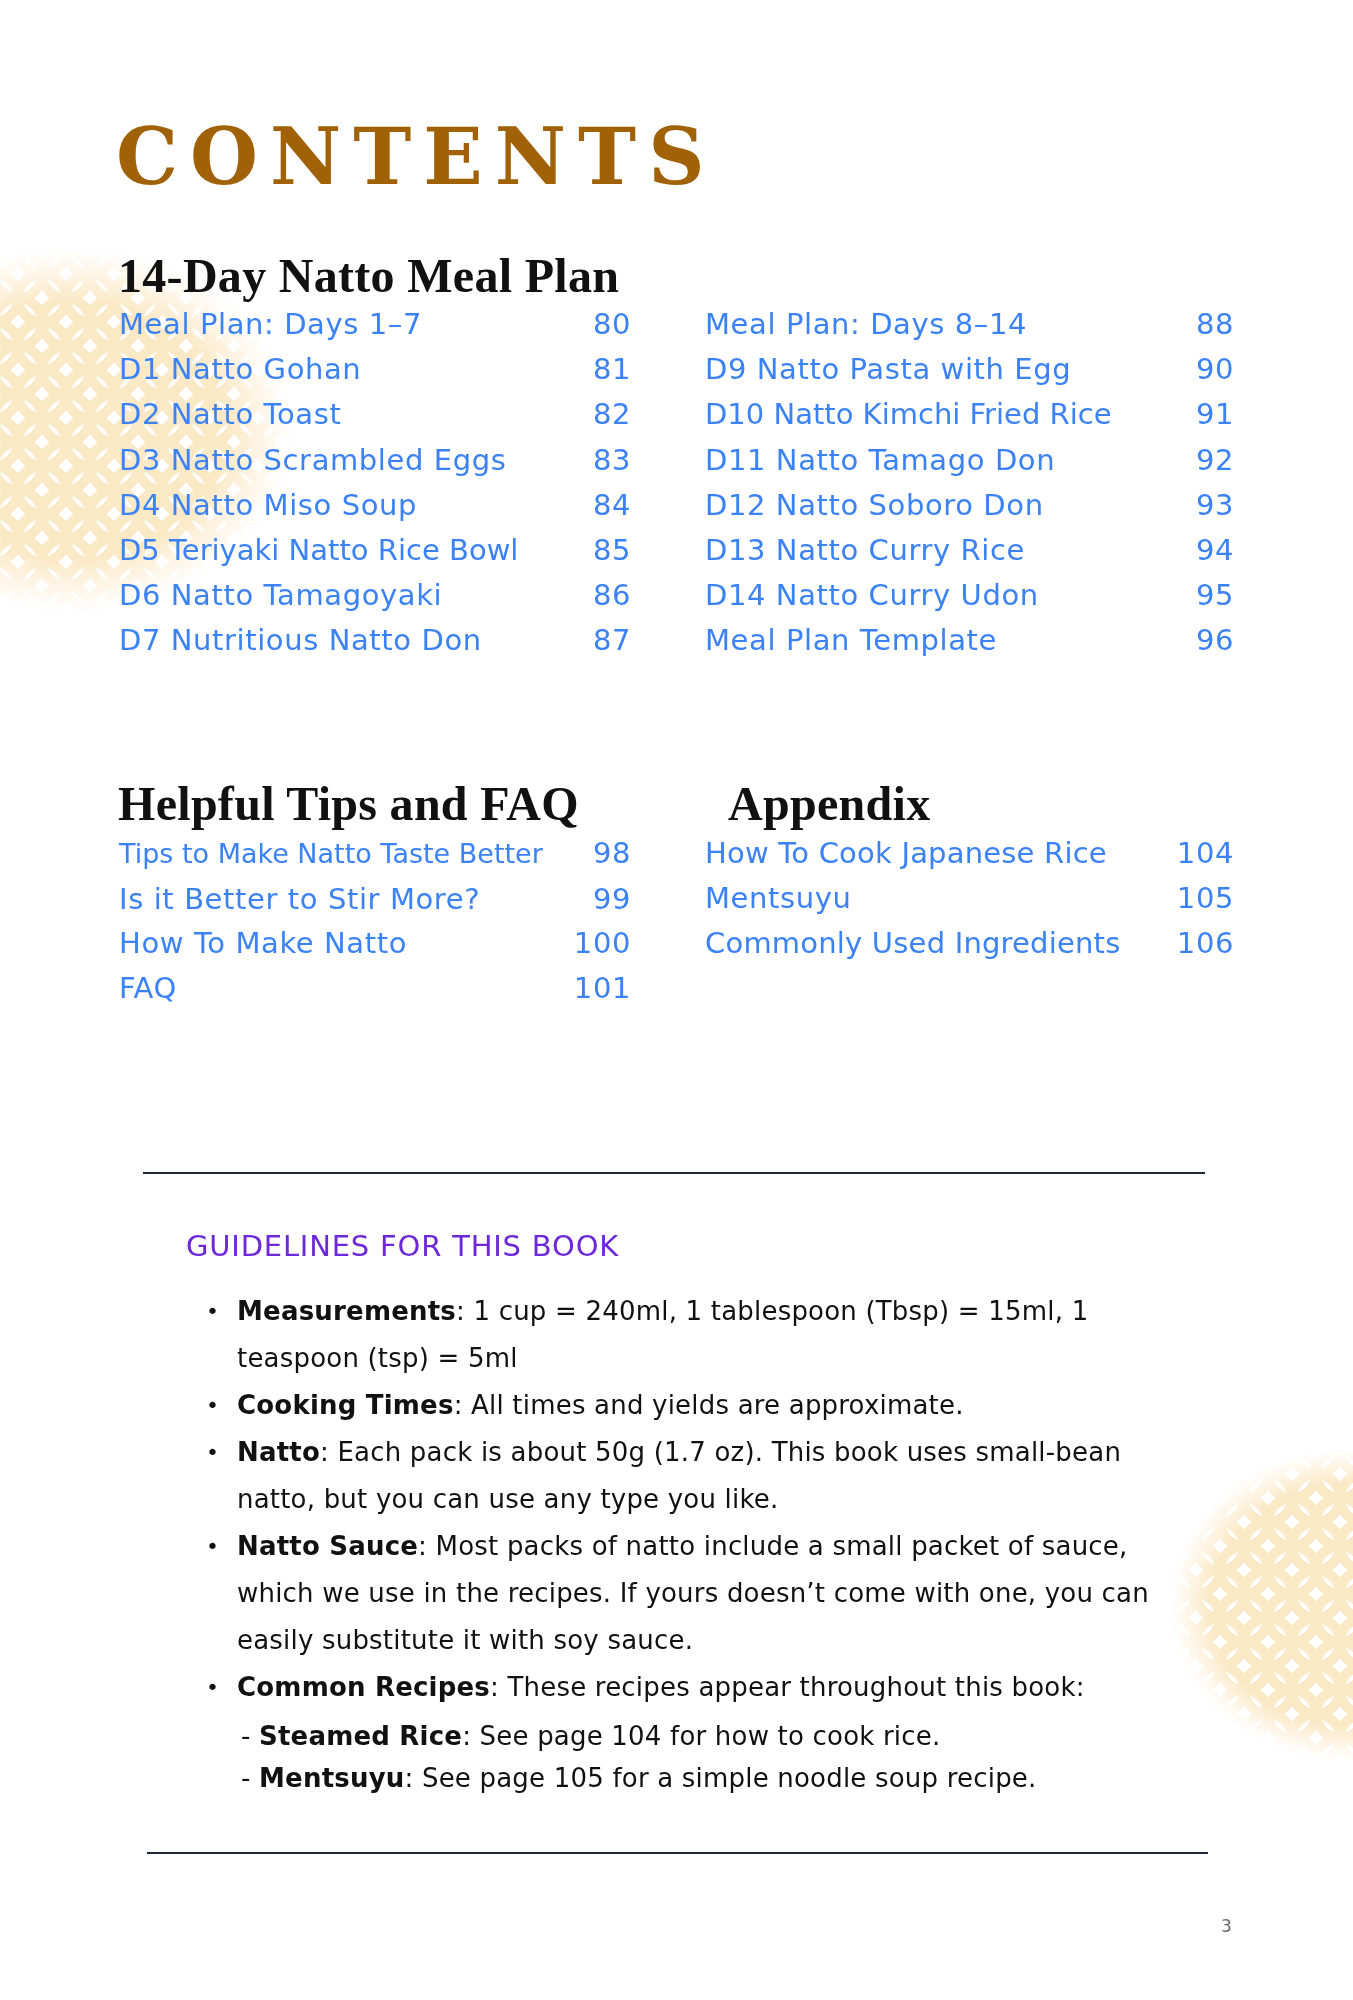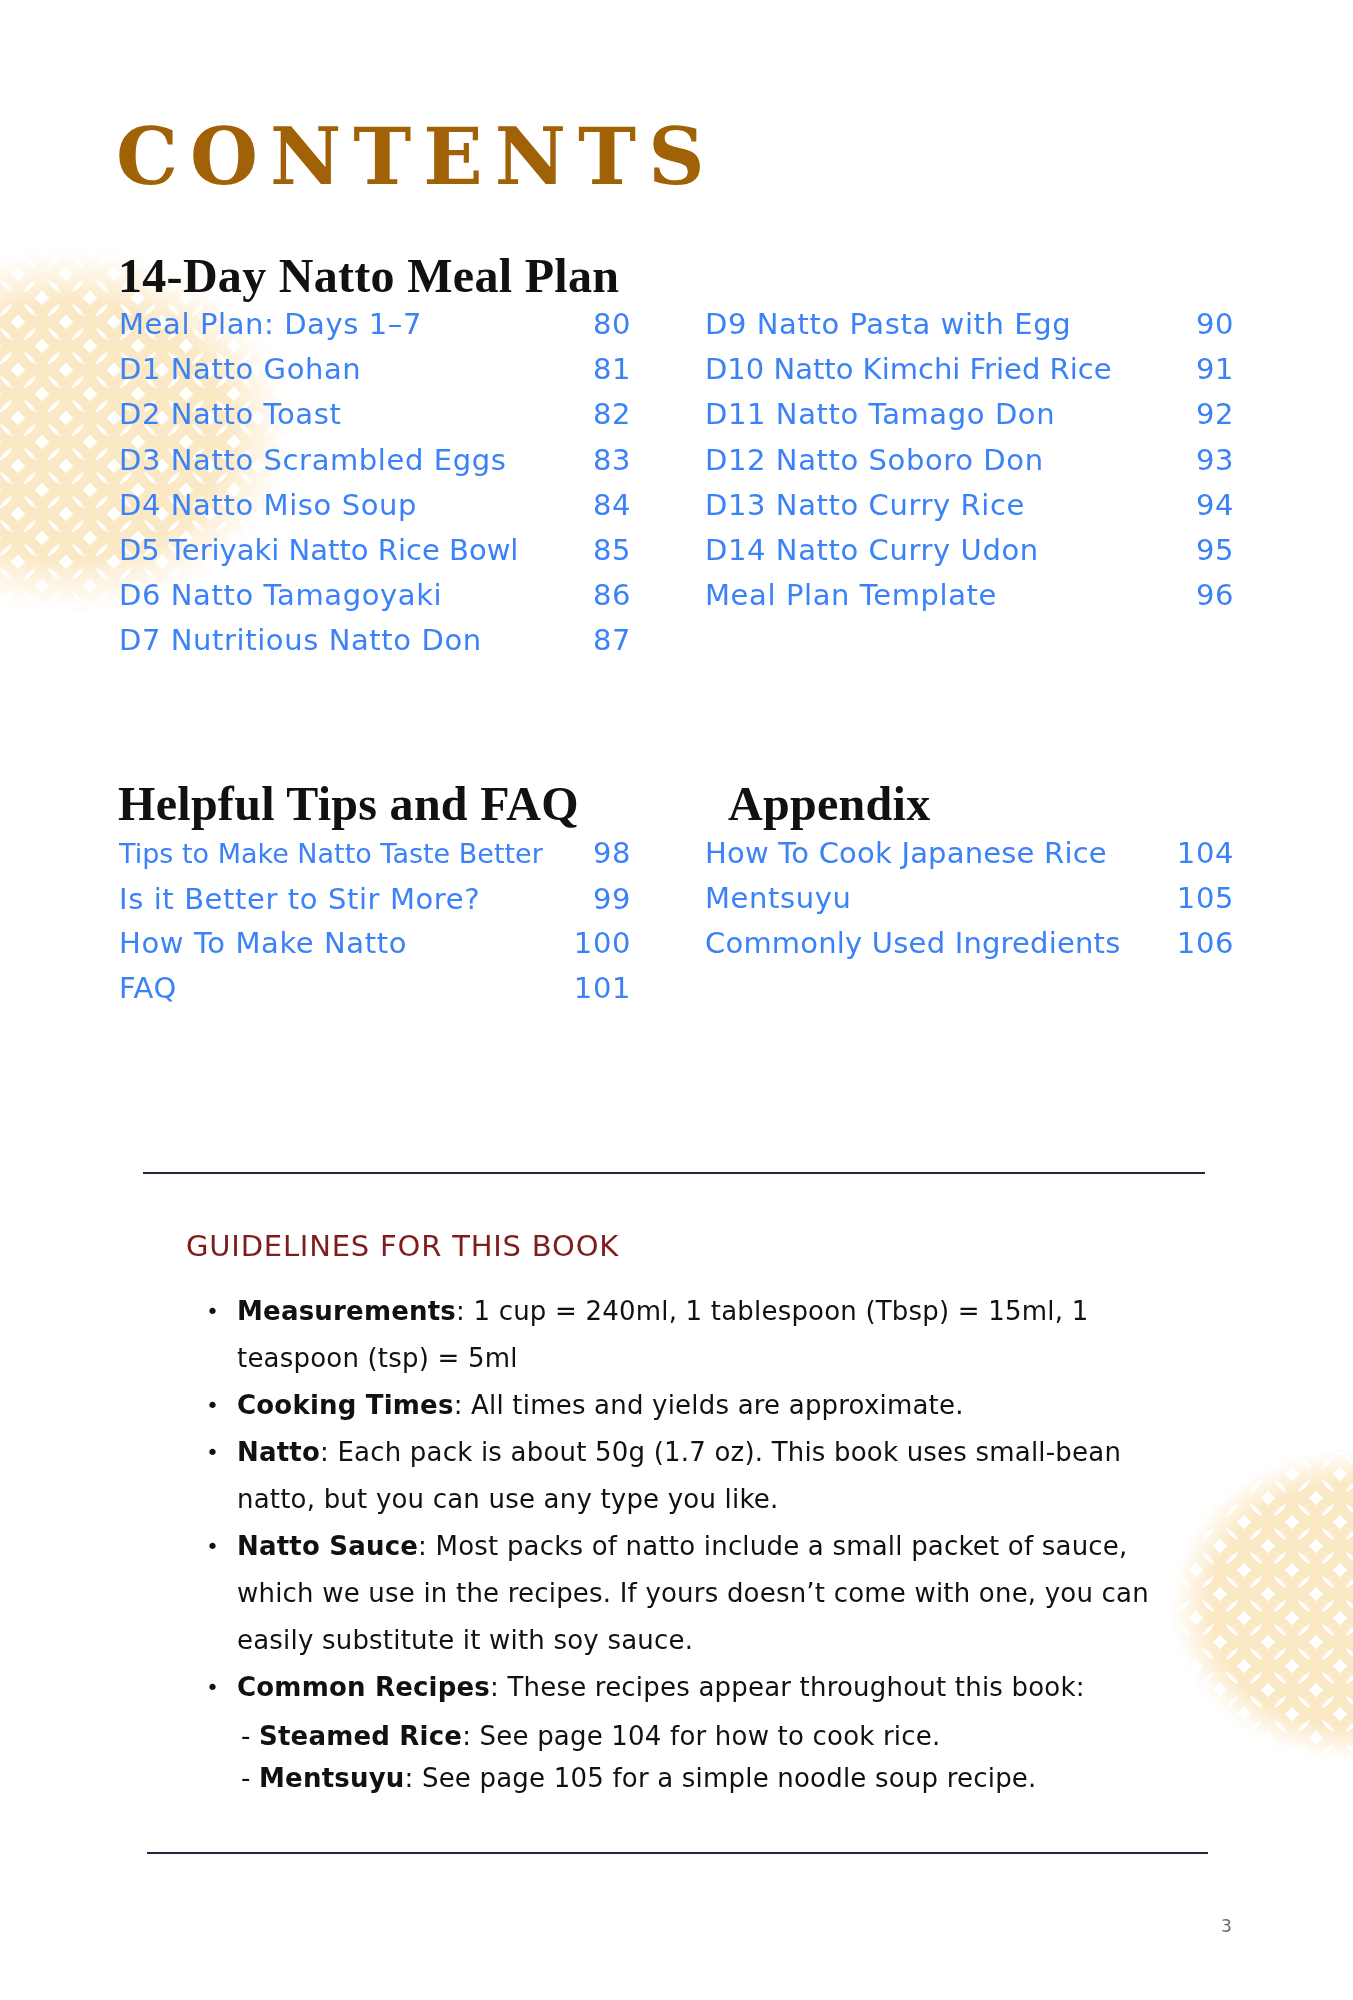--- a/index.html
+++ b/index.html
@@ -24,21 +24,21 @@
     font-family: "DejaVu Sans", sans-serif; font-size: 29px; line-height: 45.2px;
     letter-spacing: 0.6px; color: #3b82f6; white-space: nowrap;
   }
   .toc-row .lbl { }
   .toc-row .pg { text-align: right; }
   .toc-row.tight .lbl { font-size: 27px; letter-spacing: 0px; }
   .rule { position: absolute; height: 2px; background: #1e2a3a; }
   .guide-head {
     position: absolute; left: 186px; top: 1229px;
     font-family: "DejaVu Sans", sans-serif; font-size: 29px; letter-spacing: 0.8px;
-    color: #7f1d1d; line-height: 1.2;
+    color: #6d28d9; line-height: 1.2;
   }
   .guide-list {
     position: absolute; left: 206px; top: 1288px; width: 960px;
     margin: 0; padding: 0; list-style: none;
     font-family: "DejaVu Sans", sans-serif; font-size: 26px; line-height: 47px;
     color: #111; letter-spacing: 0.2px;
   }
   .guide-item { position: relative; padding-left: 31px; }
   .guide-item .bullet { position: absolute; left: 0; top: 0; font-size: 22px; }
   .guide-item b { font-weight: bold; }
@@ -127,20 +127,24 @@
       <span class="pg">86</span>
     </li>
   <li class="toc-row">
       <span class="lbl">D7 Nutritious Natto Don</span>
       <span class="pg">87</span>
     </li>
 </ul>
 
 <ul class="toc-list" style="left:705px; top:302px; width:529px;">
   <li class="toc-row">
+      <span class="lbl">Meal Plan: Days 8–14</span>
+      <span class="pg">88</span>
+    </li>
+  <li class="toc-row">
       <span class="lbl">D9 Natto Pasta with Egg</span>
       <span class="pg">90</span>
     </li>
   <li class="toc-row">
       <span class="lbl" style="letter-spacing:0px;">D10 Natto Kimchi Fried Rice</span>
       <span class="pg">91</span>
     </li>
   <li class="toc-row">
       <span class="lbl">D11 Natto Tamago Don</span>
       <span class="pg">92</span>

